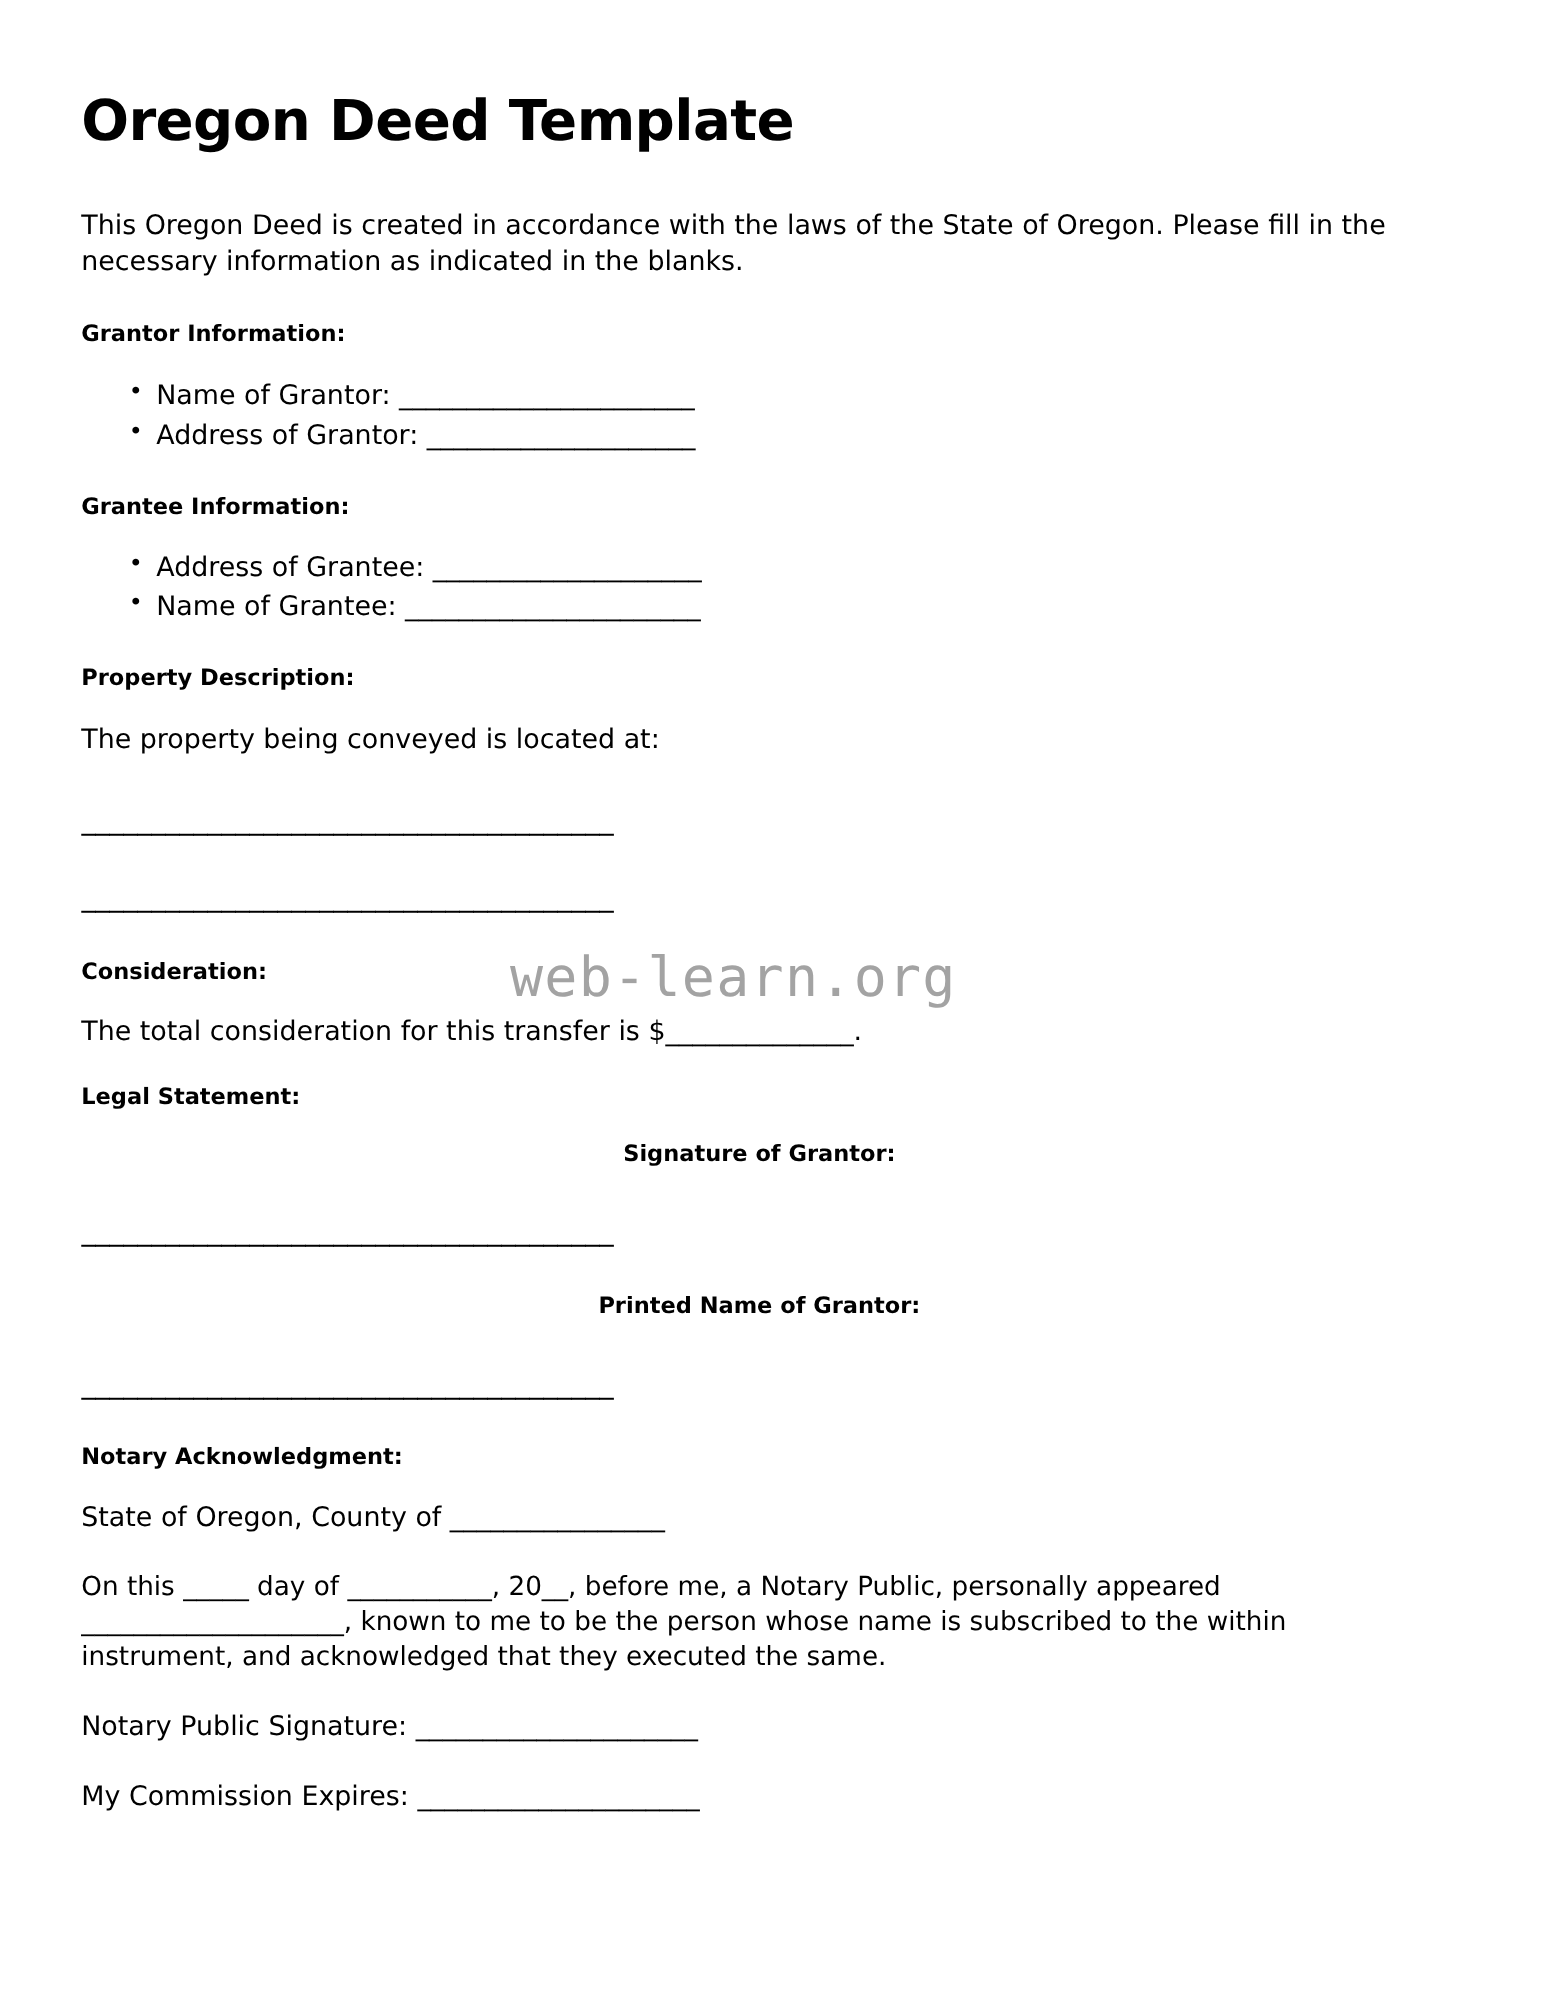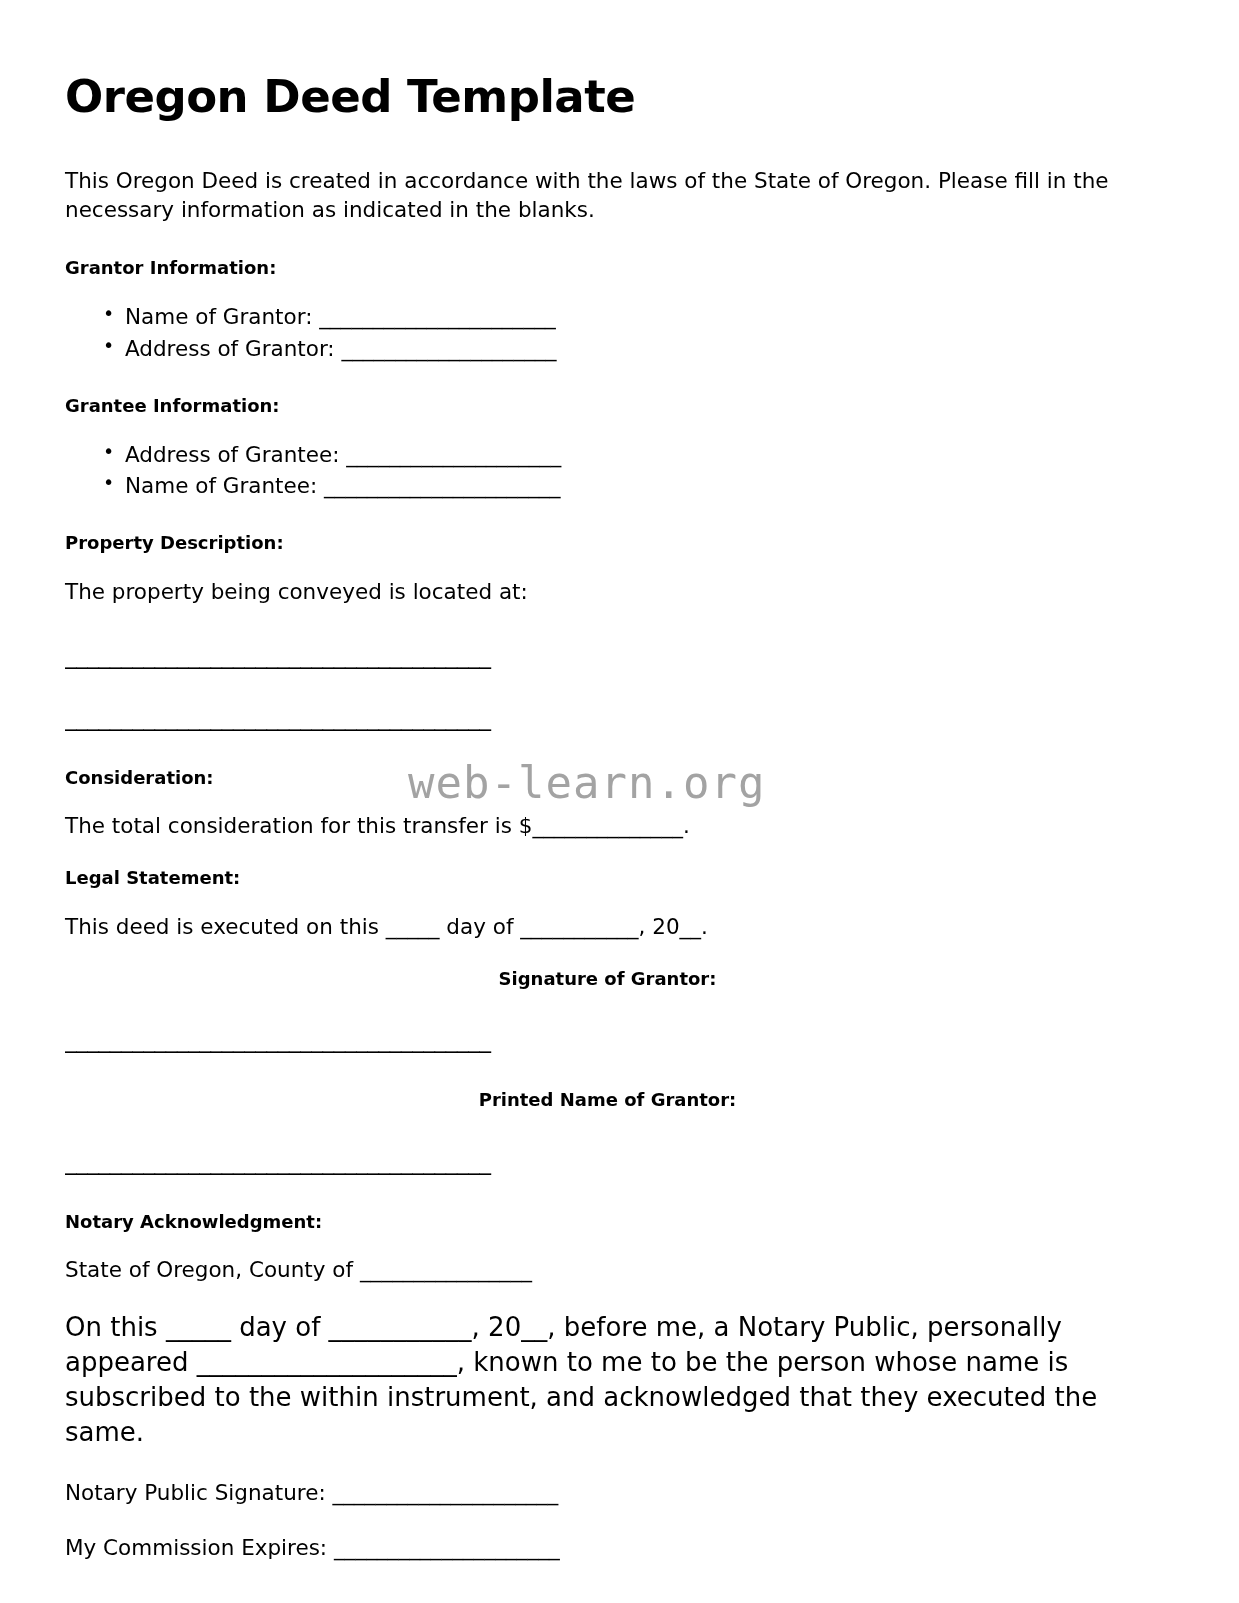--- a/index.html
+++ b/index.html
@@ -85,21 +85,21 @@
     font-size: 23px;
     line-height: 1.3;
     margin: 22px 0 32px 0;
     letter-spacing: -0.3px;
     white-space: nowrap;
     overflow: hidden;
   }
   .blank-line.spaced-top { margin-top: 36px; }
 
   .wide-para {
-    font-size: 26px;
+    font-size: 21px;
     line-height: 1.34;
     margin: 0 0 28px 0;
     width: 1060px;
   }
 
   .sig-block { margin-bottom: 8px; text-align: center; }
 
   .watermark {
     position: absolute;
     left: 408px;
@@ -139,21 +139,20 @@
 
     <h2 class="section-head">Property Description:</h2>
     <p class="para tight">The property being conveyed is located at:</p>
     <div class="blank-line spaced-top">______________________________________</div>
     <div class="blank-line">______________________________________</div>
 
     <h2 class="section-head">Consideration:</h2>
     <p class="para">The total consideration for this transfer is $______________.</p>
 
     <h2 class="section-head">Legal Statement:</h2>
-    <p class="para">This deed is executed on this _____ day of ___________, 20__.</p>
 
     <h2 class="section-head sig-block">Signature of Grantor:</h2>
     <div class="blank-line spaced-top">______________________________________</div>
 
     <h2 class="section-head sig-block">Printed Name of Grantor:</h2>
     <div class="blank-line spaced-top">______________________________________</div>
 
     <h2 class="section-head">Notary Acknowledgment:</h2>
     <p class="para">State of Oregon, County of ________________</p>
     <p class="wide-para">On this _____ day of ___________, 20__, before me, a Notary Public, personally appeared ____________________, known to me to be the person whose name is subscribed to the within instrument, and acknowledged that they executed the same.</p>

